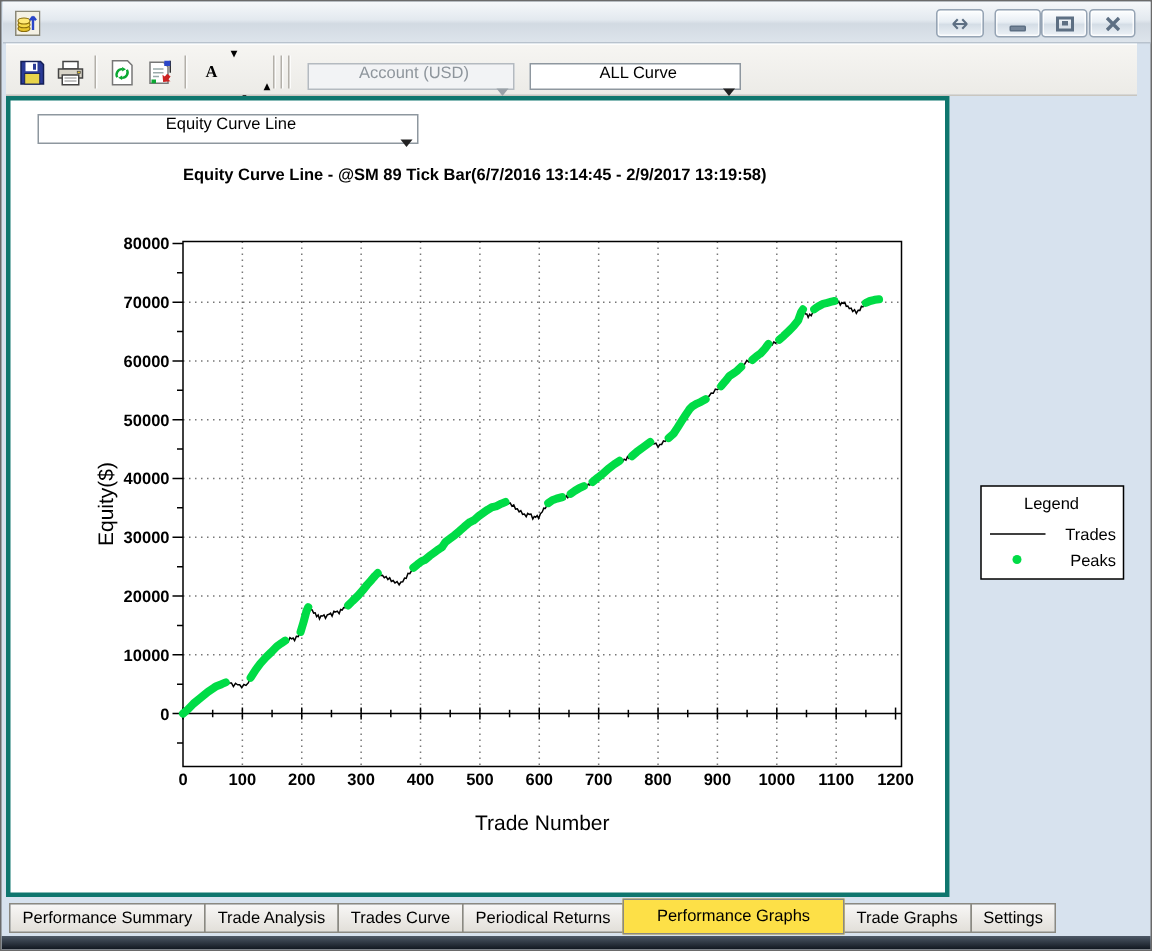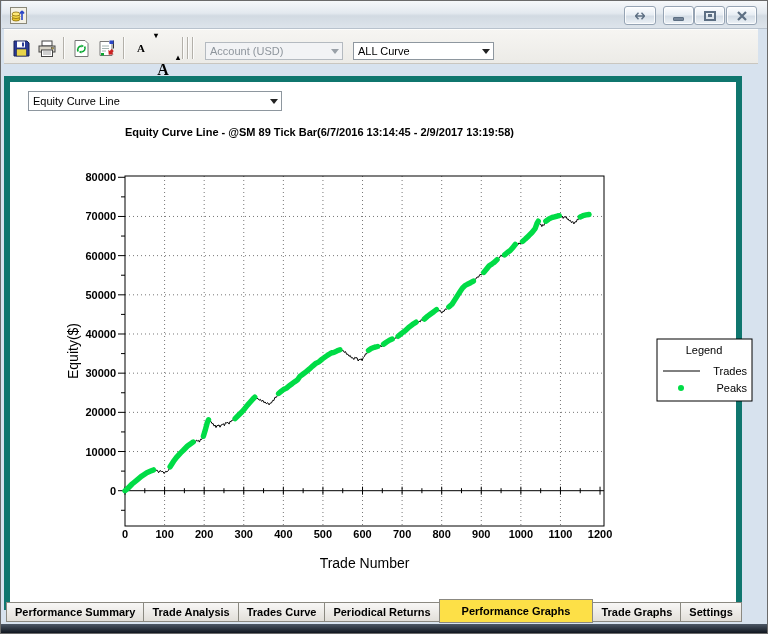--- a/index.html
+++ b/index.html
@@ -17,35 +17,35 @@
     border:1px solid #96a4b4; border-radius:3px; box-shadow:inset 0 0 0 1px rgba(255,255,255,.8);
     display:flex; align-items:center; justify-content:center; }
   
   .toolbar { position:absolute; left:3px; top:28px; width:754px; height:35px;
     background:linear-gradient(#f6f5f2,#ecebe7); border-top:1px solid #fdfdfc; border-bottom:1px solid #c9c6bf; }
   .tbtn { position:absolute; top:7px; width:22px; height:22px; display:flex; align-items:center; justify-content:center; }
   .tsep { position:absolute; top:7px; width:1px; height:22px; background:#b3b0a9; box-shadow:1px 0 0 #fcfcfb; }
   .fontbtn { font-weight:bold; color:#000; position:relative; font-family:"Liberation Serif", serif; }
   .fontbtn .tri { position:absolute; font-size:8px; top:-6px; right:-6px; }
   .combo { position:absolute; height:18px; border:1px solid #8e979f; background:#fff;
-    display:flex; align-items:center; font-size:11px; color:#000; padding-left:4px; }
+    display:flex; align-items:center; font-size:11px; color:#000; padding-left:4px;flex-direction:column; }
   .combo .arr { margin-left:auto; width:14px; height:100%; display:flex; align-items:center; justify-content:center; }
   .combo .tri { width:0; height:0; border:4px solid transparent; border-top:5px solid #222; margin-top:4px; }
   .combo.disabled { background:#f2f3f5; border-color:#b4bac0; color:#8e959c; }
   .combo.disabled .tri { border-top-color:#9aa1a8; }
   
-  .content { position:absolute; left:3px; top:63px; width:738px; height:534px;
-    background:#fff; border:6px solid #0f766e;margin-top:12px; }
+  .content { position:absolute; left:3px; top:63px; width:629px; height:534px;
+    background:#fff; border:3px solid #0f766e; }
   .graph-combo { left:18px; top:9px; width:254px; }
   .chart-title { position:absolute; left:115px; top:44px; width:479px; 
     font-size:11px; font-weight:bold; color:#000; white-space:nowrap; }
   
   .tabstrip { position:absolute; left:6px; top:601px; display:flex; align-items:flex-start; }
   .tab { height:20px; line-height:19px; padding:0 8px; font-size:11px; color:#000;
-    background:linear-gradient(#f8f7f6,#e2dfd9); border:1px solid #8b8981; margin-left:-1px; white-space:nowrap;font-weight:bold; }
+    background:linear-gradient(#f8f7f6,#e2dfd9); border:1px solid #8b8981; margin-left:-1px; white-space:nowrap; }
   .tab.active { background:#fde047; height:24px; line-height:22px; margin-top:-3px; padding:0 22px;
     position:relative; z-index:2; }
   .bottomband { position:absolute; left:0; bottom:0; width:768px; height:9px;
     background:linear-gradient(#4d5866,#10161f); }
   svg text { font-family:"Liberation Sans", sans-serif; }
 </style>
 </head>
 <body>
 
 <div class="win">

